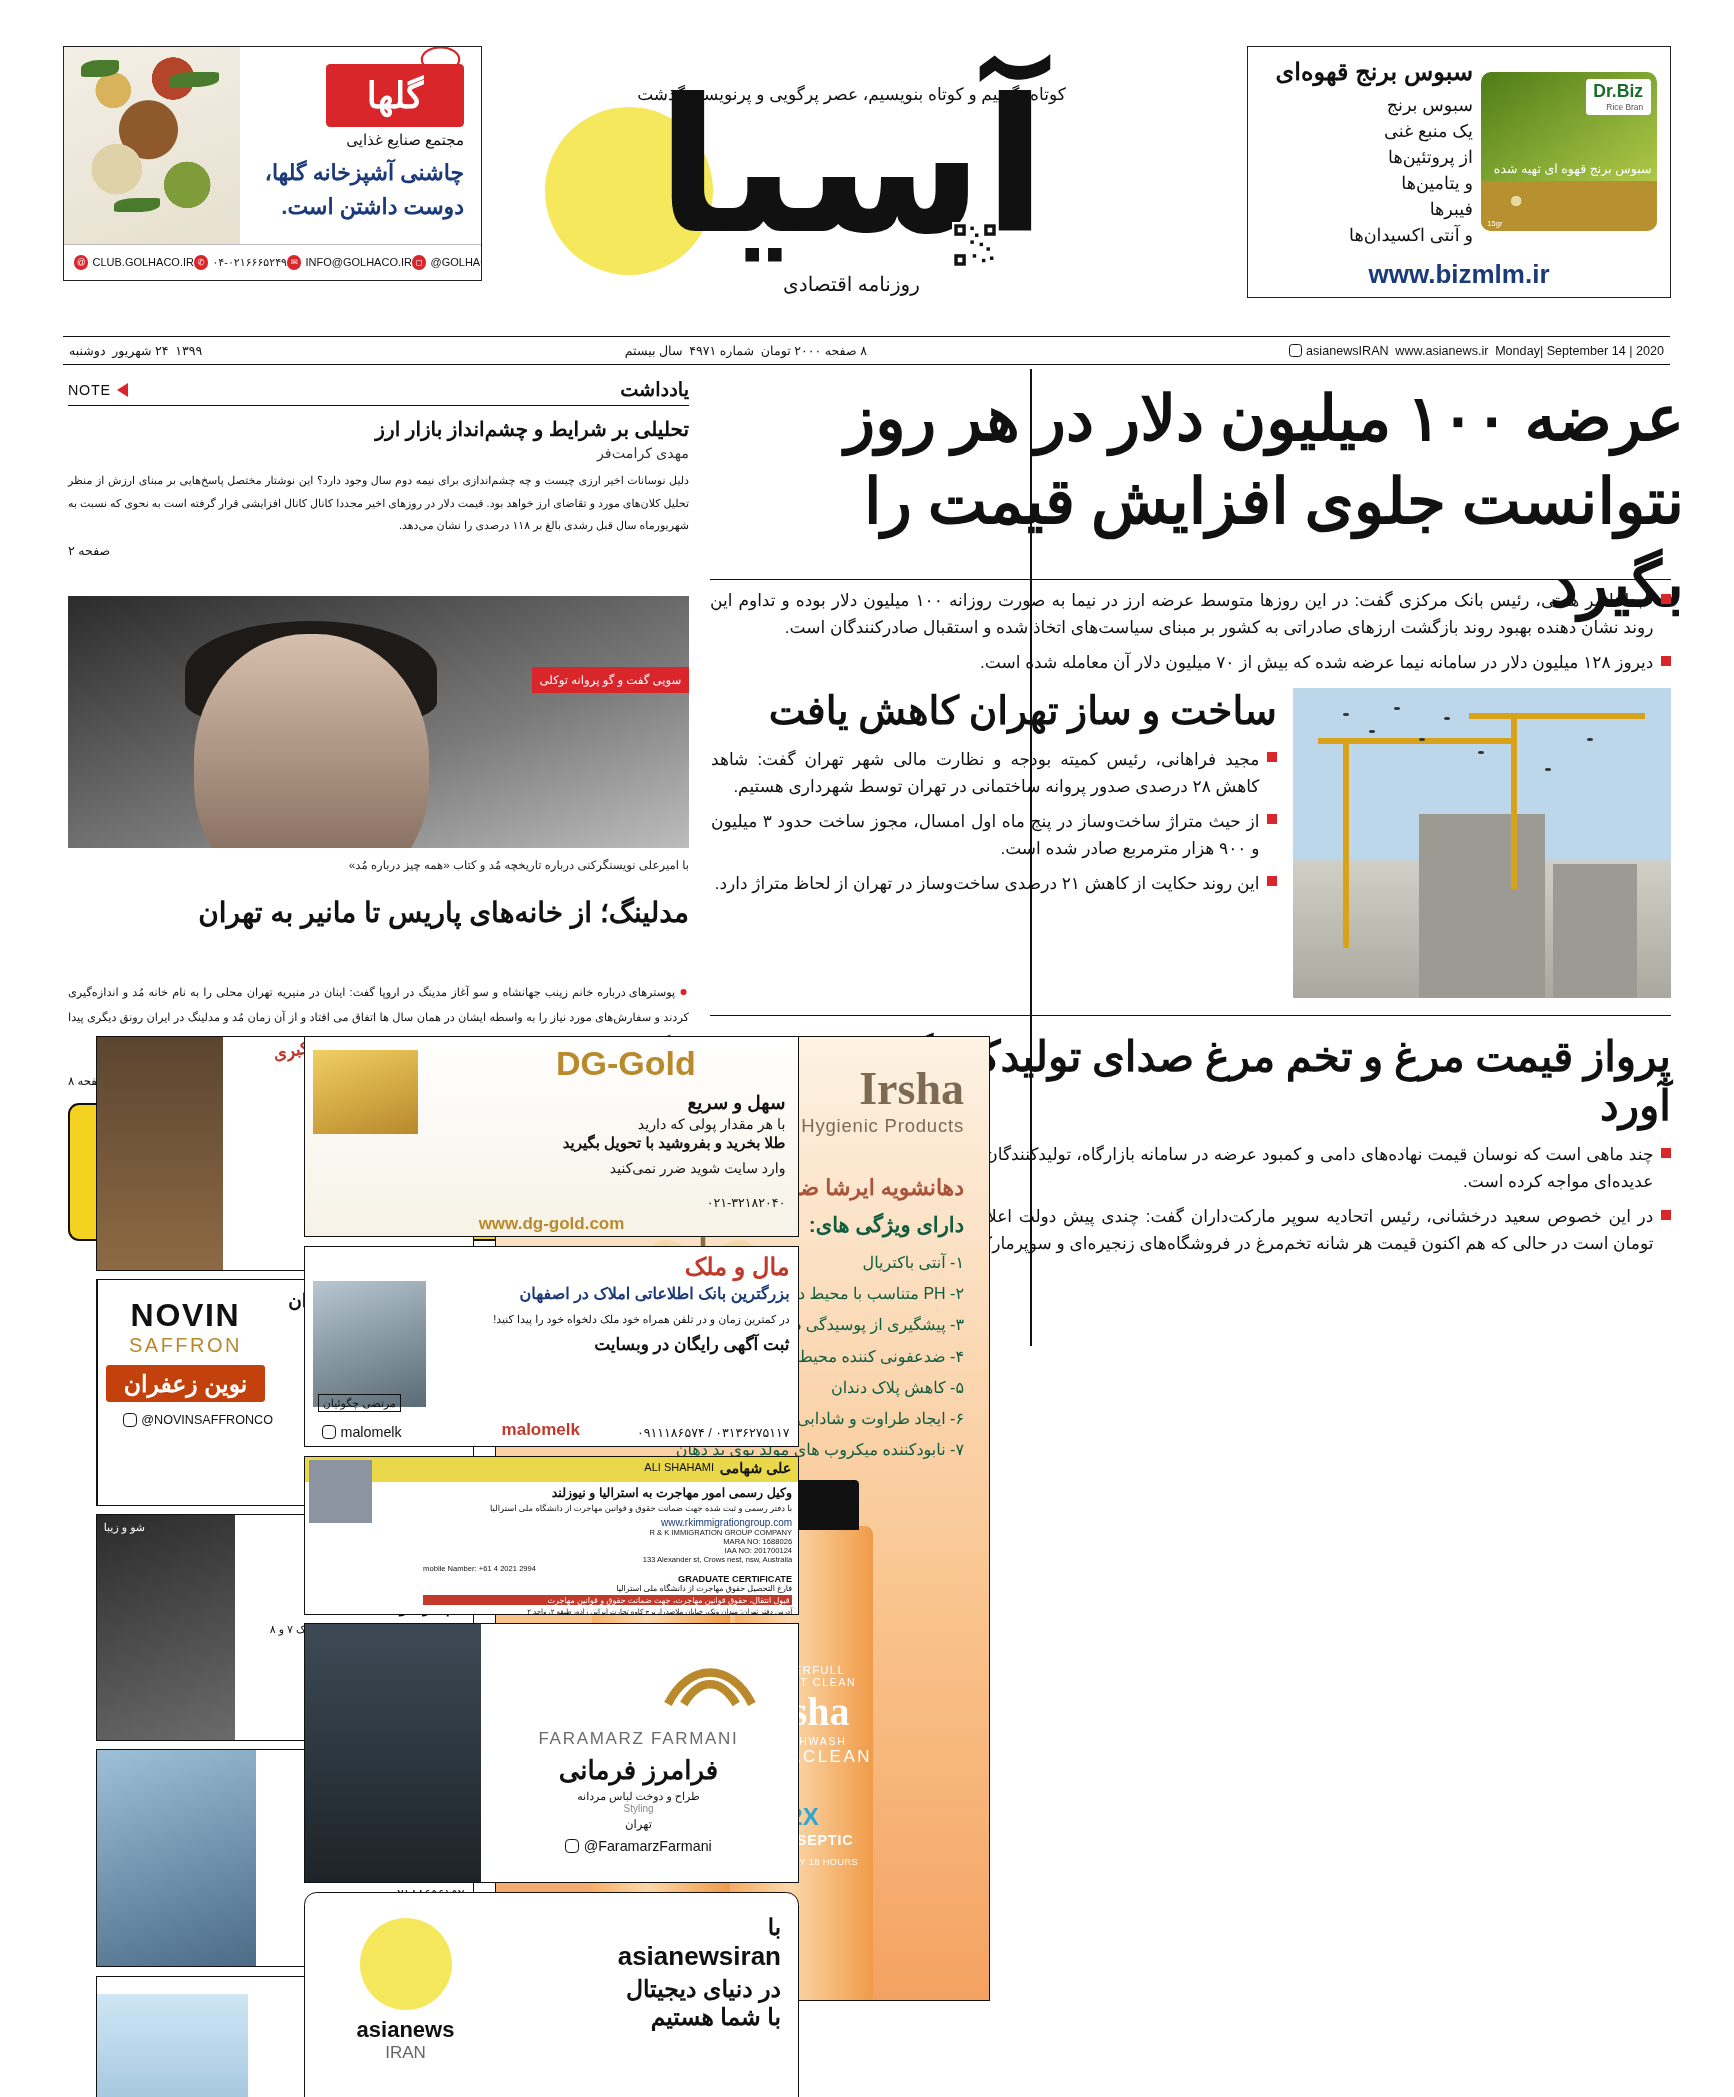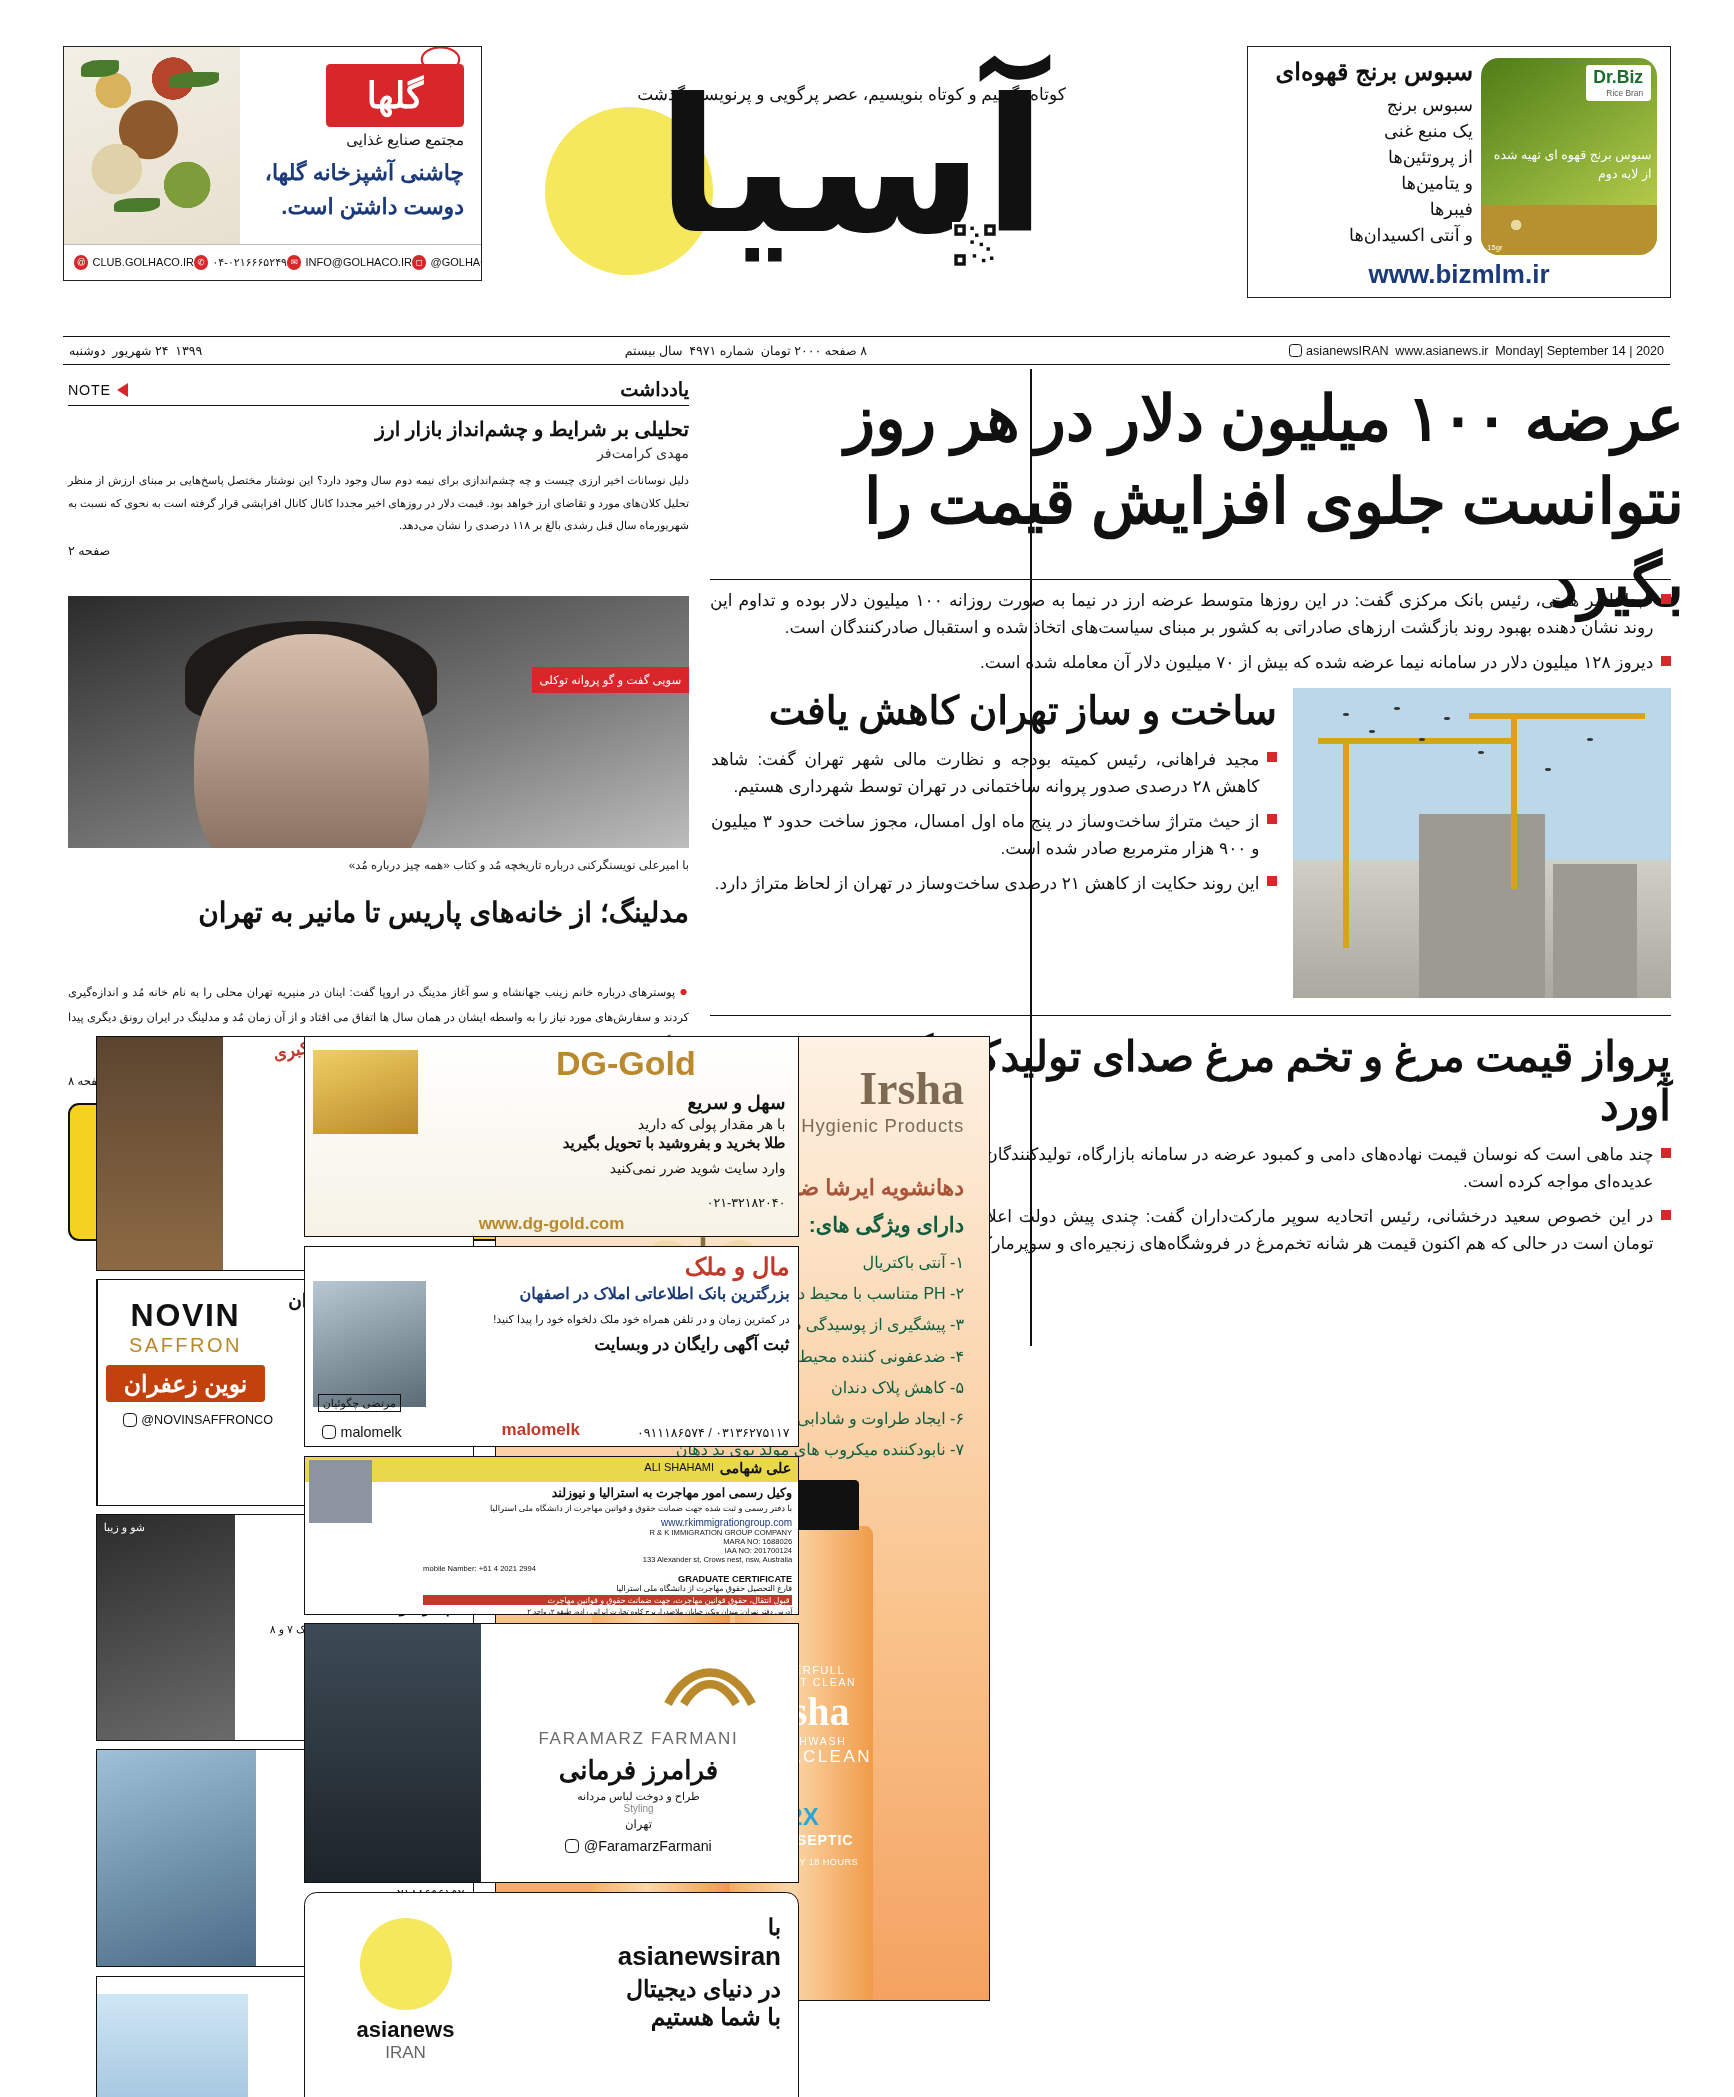--- a/index.html
+++ b/index.html
@@ -66,23 +66,23 @@
   }
   #logo-sub {
     position:absolute; left:0; top:247px; width:100%; text-align:center;
     font-size:20px; color:#111;
   }
   #logo-qr { position:absolute; left:457px; top:197px; width:46px; height:46px; }
 
   
   #biz-ad { position:absolute; right:63px; top:46px; width:424px; height:252px; border:1.3px solid #222; background:#fff; }
   #biz-pack {
-    position:absolute; right:12.6px; top:11px; width:176px; height:197px;
+    position:absolute; right:12.6px; top:25px; width:176px; height:159px;
     background:linear-gradient(145deg,#4e7c16,#8fb13a 55%, #c7d64f);
-    border-radius:18px; overflow:hidden;
+    border-radius:10px; overflow:hidden;
   }
   #biz-pack .tag { position:absolute; right:6.7px; top:6.7px; background:#fff; color:#1b6d2c; font-weight:bold; font-size:17.6px; padding:2.5px 7.6px; border-radius:3.4px; }
   #biz-pack .tag small { display:block; font-size:8.4px; color:#555; font-weight:normal; }
   #biz-pack .midtxt { position:absolute; right:5.9px; top:88px; width:164px; text-align:right; color:#fff; font-size:12.6px; line-height:1.5; }
   #biz-pack .grains { position:absolute; left:0; bottom:0; width:100%; height:50px; background:radial-gradient(circle at 20% 40%, #e8d9a0 0 5px, transparent 5.5px) repeat, #b7912f; }
   #biz-pack .gr { position:absolute; bottom:3.4px; font-size:7.6px; color:#fff; left:5.9px; }
   #biz-text { position:absolute; right:197px; top:11px; width:214px; text-align:right; }
   #biz-text h3 { margin:0 0 9.2px 0; font-size:24px; color:#111; }
   #biz-text p { margin:0 0 5px 0; font-size:17.6px; color:#111; }
   #biz-url { position:absolute; left:0; bottom:6.7px; width:100%; text-align:center; font-size:26px; font-weight:bold; color:#1b3a7a; direction:ltr; }
@@ -280,20 +280,21 @@
           <span>@GOLHACO_GOLHACO</span>
         </div>
 
       </div>
     </div>
 
     <div id="logo-wrap">
       <div id="logo-slogan">کوتاه بگوییم و کوتاه بنویسیم، عصر پرگویی و پرنویسی گذشت</div>
       <div id="logo-sun"></div>
       <div id="logo-asia">آسیا</div>
+      <div id="logo-sub">روزنامه اقتصادی</div>
       <div id="logo-qr">
         <svg viewBox="0 0 40 40" width="46" height="46">
           <rect width="40" height="40" fill="#fff"></rect>
           <g fill="#111">
             <rect x="2" y="2" width="10" height="10"></rect>
               <rect x="5" y="5" width="4" height="4" fill="#fff"></rect>
             <rect x="28" y="2" width="10" height="10"></rect>
               <rect x="31" y="5" width="4" height="4" fill="#fff"></rect>
             <rect x="2" y="28" width="10" height="10"></rect>
               <rect x="5" y="31" width="4" height="4" fill="#fff"></rect>

